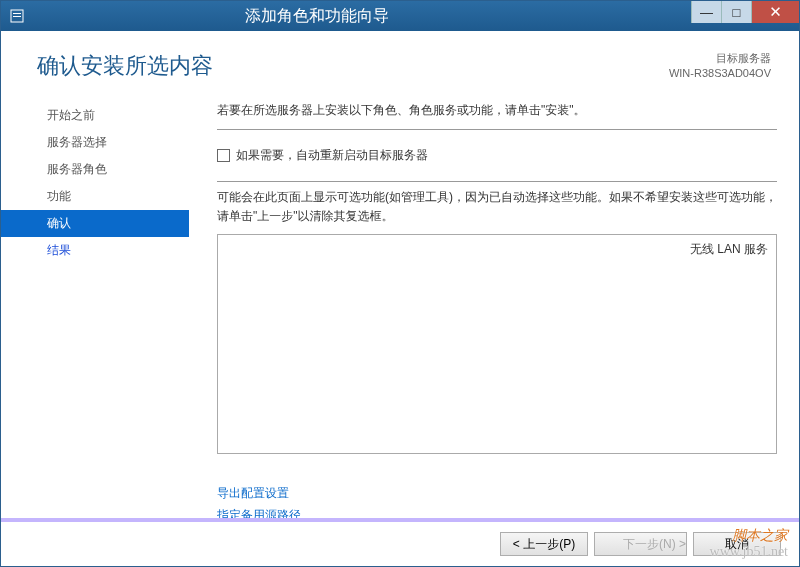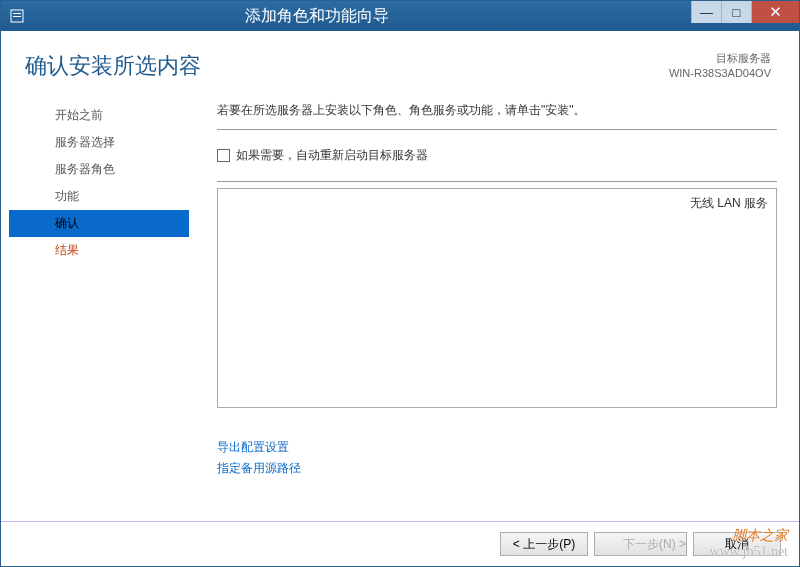--- a/index.html
+++ b/index.html
@@ -4,37 +4,37 @@
 <style>
 * { box-sizing: border-box; margin: 0; padding: 0; }
 body { font-family: "Microsoft YaHei", "Segoe UI", sans-serif; font-size: 12px; background: #ccc; width: 800px; height: 567px; overflow: hidden; position: relative; }
 .window { width: 800px; height: 567px; background: #fff; display: flex; flex-direction: column; border: 1px solid #2b5f8e; }
 .titlebar { height: 30px; background: linear-gradient(#2b6ca3, #1e5a8e); display: flex; align-items: center; color: #fff; position: relative; }
 .titlebar-icon { width: 20px; height: 20px; margin: 0 6px; display: flex; align-items: center; justify-content: center; }
 .titlebar-title { flex: 1; text-align: center; font-size: 16px; padding-right: 90px; }
 .titlebar-btns { display: flex; height: 100%; }
 .titlebar-btn { width: 30px; height: 22px; display: flex; align-items: center; justify-content: center; font-family: Arial; font-size: 13px; background: #c7d9e8; color: #222; border-left: 1px solid #9bb; cursor: default; }
 .titlebar-btn.close { background: #c05046; color: #fff; width: 48px; font-size: 15px; }
-.header { padding: 20px 28px 12px 24px; display: flex; justify-content: space-between; align-items: flex-start; gap: 48px; }
+.header { padding: 20px 28px 12px 36px; display: flex; justify-content: space-between; align-items: flex-start; gap: 48px; }
 .header h1 { color: #1e5a8e; font-size: 22px; font-weight: normal; }
 .header-right { text-align: right; color: #666; font-size: 11px; line-height: 1.4; }
 .body { flex: 1; display: flex; padding: 0 12px 0 0; overflow: hidden; }
-.sidebar { width: 188px; padding: 8px 0 0 8px; }
+.sidebar { width: 188px; padding: 8px 0 0 0; }
 .step { padding: 5px 0 5px 46px; color: #555; font-size: 12px; cursor: default; }
-.step.active { background: #0a6acb; color: #000000; }
-.step.disabled { color: #c2410c; }
+.step.active { background: #0a6acb; color: #ffffff; }
+.step.disabled { color: #1d4ed8; }
 .main { flex: 1; padding: 8px 10px 0 28px; display: flex; flex-direction: column; font-size: 12px; color: #333; }
 .intro { margin-bottom: 10px; }
 .checkbox-row { display: flex; align-items: center; gap: 6px; border: 1px solid #999; border-left: none; border-right: none; padding: 17px 0; margin-bottom: 6px; }
 .checkbox { width: 13px; height: 13px; border: 1px solid #666; background: #fff; }
 .note { line-height: 1.6; margin-bottom: 8px; }
 .listbox { border: 1px solid #aaa; flex: 0 0 220px; padding: 6px 8px; background: #fff; overflow: auto; text-align: right; }
 .links { margin-top: 29px; line-height: 1.8; }
 .links div { color: #0a6acb; cursor: default; }
-.footer { border-top: 1px solid #c4b5fd; padding: 10px 18px; display: flex; justify-content: flex-end; gap: 6px; }
+.footer { border-top: 4px solid #c4b5fd; padding: 10px 18px; display: flex; justify-content: flex-end; gap: 6px; }
 .btn { min-width: 88px; height: 24px; border: 1px solid #adadad; background: linear-gradient(#f5f5f5,#e1e1e1); font-size: 12px; cursor: default; display: flex; align-items: center; justify-content: center; }
 .btn.primary { border: 2px solid #0a6acb; background: linear-gradient(#eaf3fb,#d0e4f5); }
 .btn.disabled { color: #aaa; padding-left: 28px; }
 .watermark { position: absolute; right: 12px; bottom: 8px; color: #d72; font-size: 14px; font-style: italic; text-shadow: 0 0 2px #fff; line-height: 1.1; pointer-events: none; text-align: right; font-family: "KaiTi", serif; }
 .watermark small { font-size: 14px; font-style: normal; color: #bbb; }
 </style>
 </head>
 <body>
 
 <div class="window">
@@ -71,20 +71,21 @@
       <div class="step active">确认</div>
       <div class="step disabled">结果</div>
     </div>
 
     <div class="main">
       <div class="intro">若要在所选服务器上安装以下角色、角色服务或功能，请单击"安装"。</div>
       <div class="checkbox-row">
         <div class="checkbox"></div>
         <span>如果需要，自动重新启动目标服务器</span>
       </div>
+      <div class="note">可能会在此页面上显示可选功能(如管理工具)，因为已自动选择这些功能。如果不希望安装这些可选功能，请单击"上一步"以清除其复选框。</div>
       <div class="listbox">
         <div>无线 LAN 服务</div>
       </div>
       <div class="links">
         <div>导出配置设置</div>
         <div>指定备用源路径</div>
       </div>
     </div>
   </div>
 

